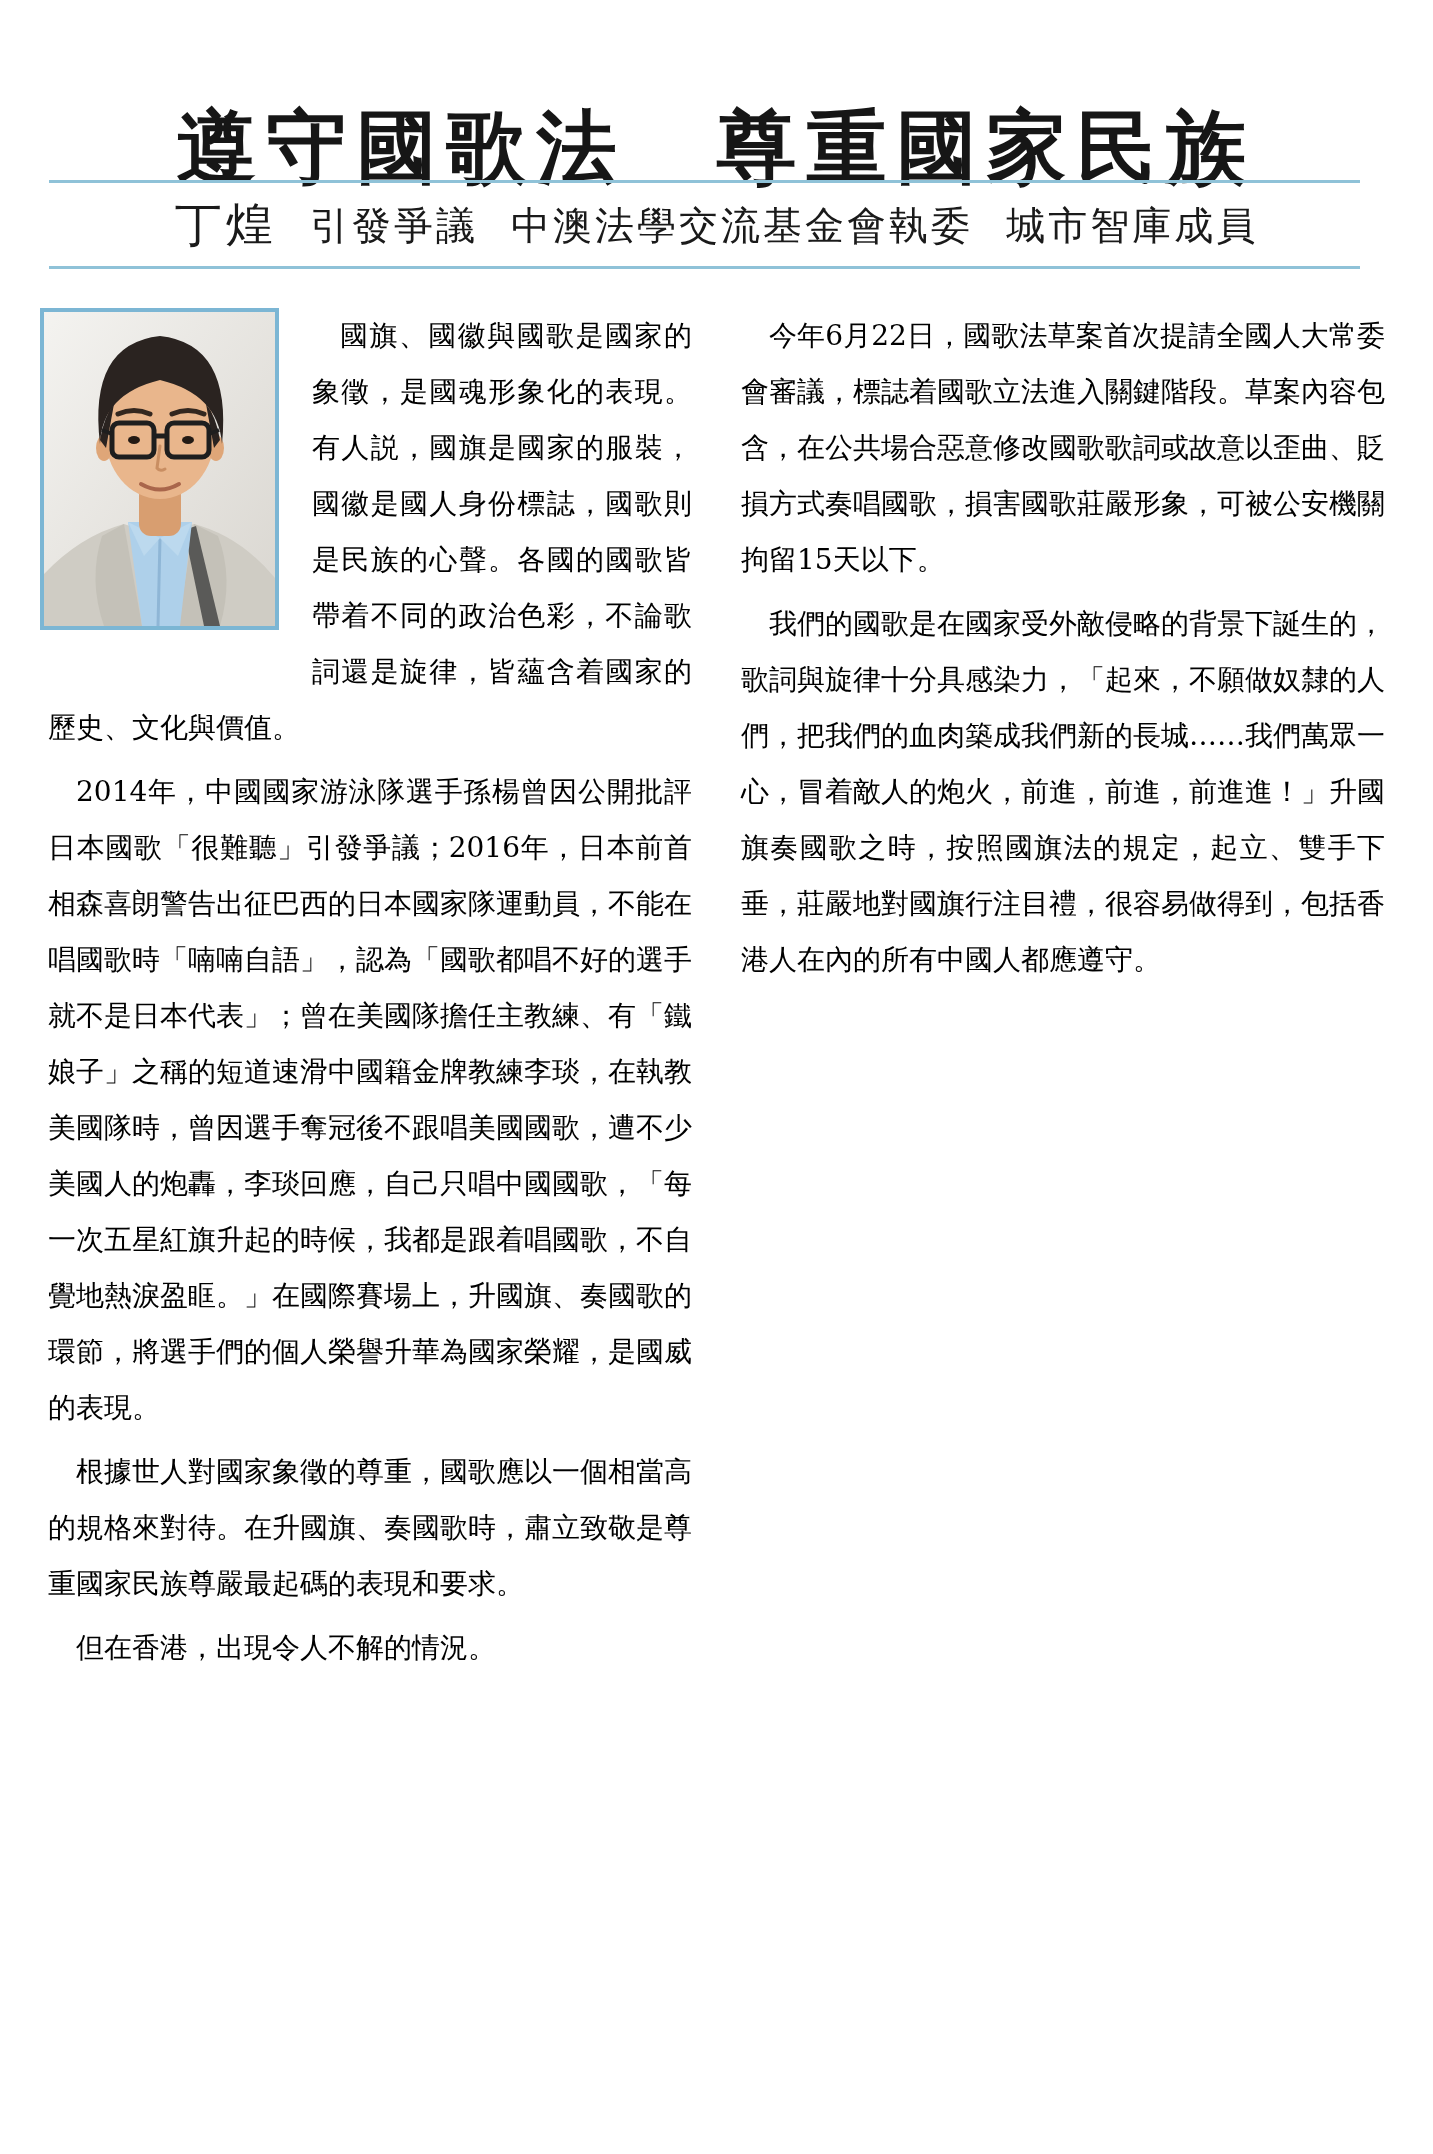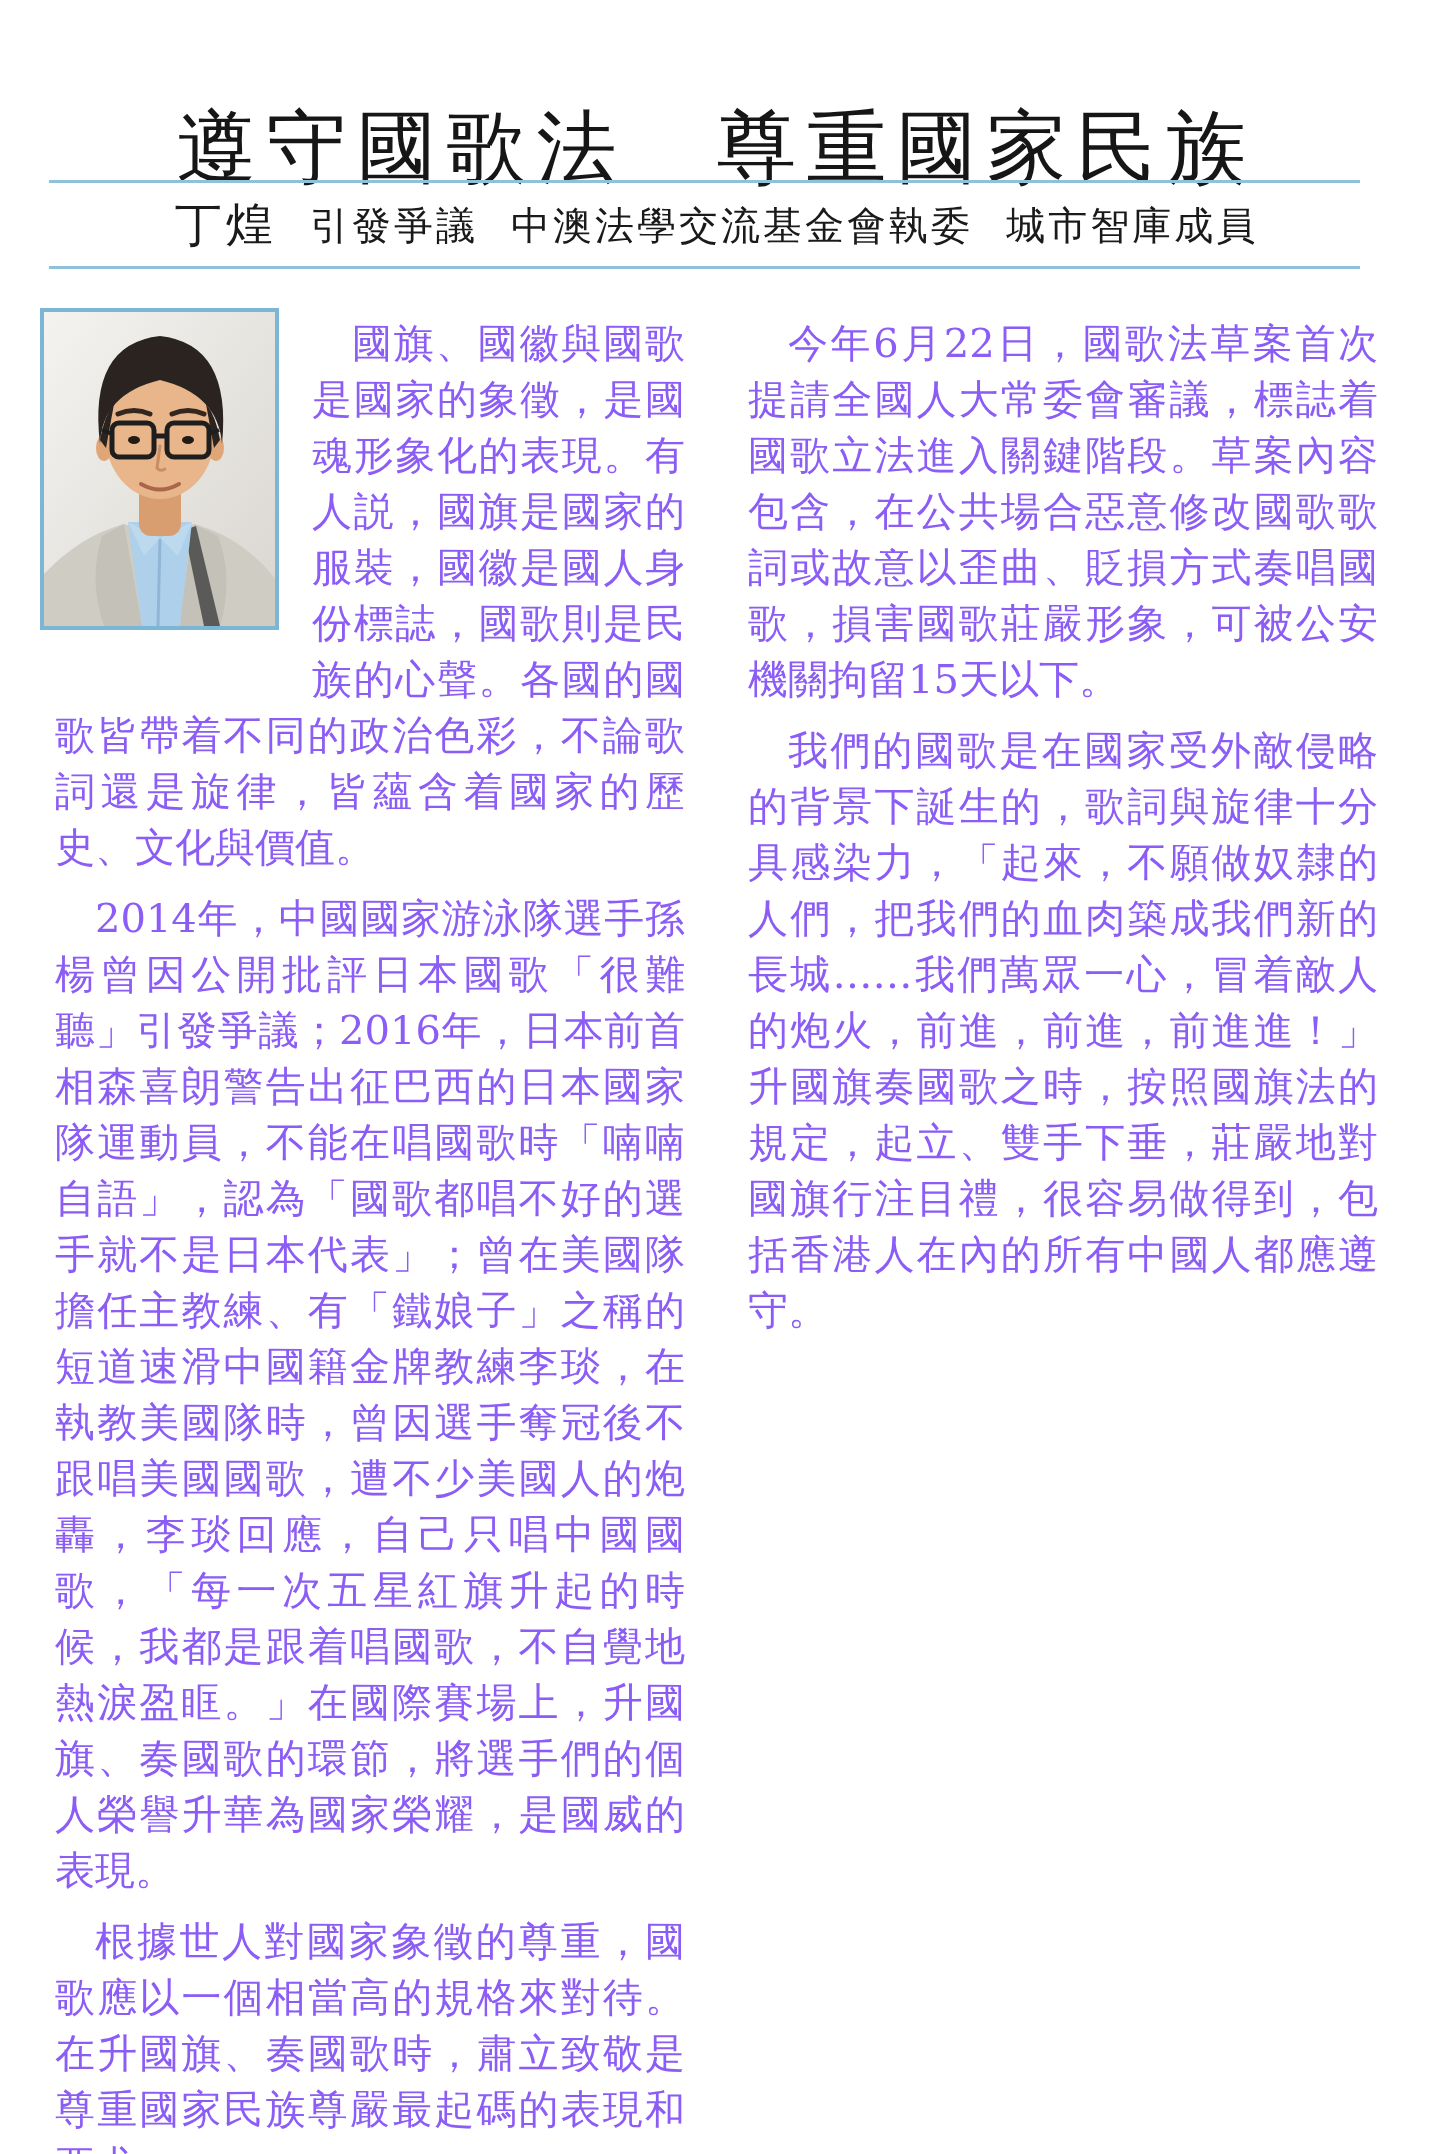--- a/index.html
+++ b/index.html
@@ -9,21 +9,21 @@
     background:#ffffff;
     overflow:hidden;
     font-family:"DejaVu Serif", serif;
     color:#1b1b1b;
   }
   .headline{
     position:absolute;
     top:48px;left:0;right:0;
     text-align:center;
     font-family:"Liberation Sans", sans-serif;
-    font-weight:400;
+    font-weight:700;
     font-size:80px;
     line-height:1.15;
     letter-spacing:10px;
     color:#161616;
     white-space:nowrap;
   }
   .rule{
     position:absolute;
     left:49px;width:1311px;height:3px;
     background:#8fc2d8;
@@ -51,27 +51,27 @@
     margin-left:28px;
   }
   .col{
     position:absolute;
     top:300px;
     width:660px;
   }
   .col-left{left:40px;}
   .col-right{left:733px;}
   .col p{
-    margin:15px;
-    font-size:40px;
+    margin:8px;
+    font-size:28px;
     line-height:56px;
     text-align:justify;
     text-justify:inter-ideograph;
     text-indent:1em;
-    color:#8b5cf6;
+    color:#000000;
   }
   .photo-float{
     float:left;
     width:272px;
     height:378px;
   }
   .photo-frame{
     box-sizing:border-box;
     margin-top:8px;
     width:239px;

